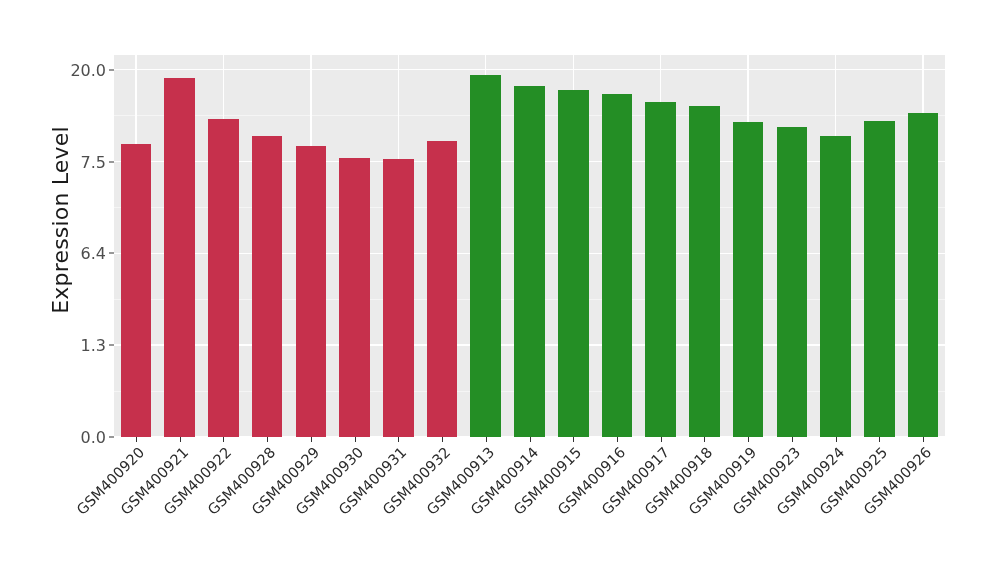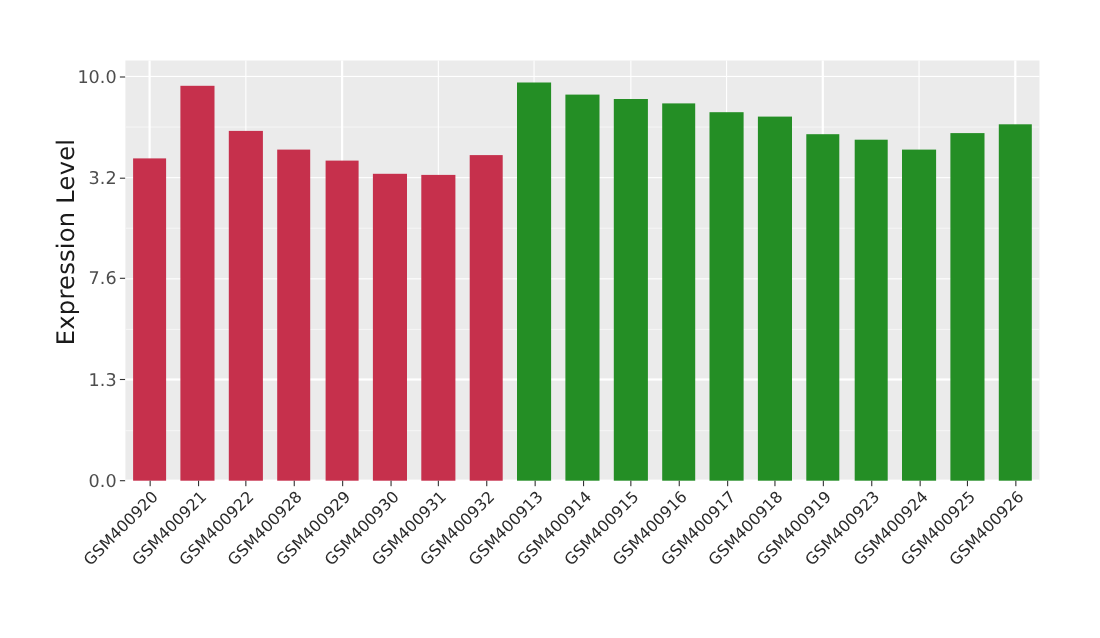--- a/index.html
+++ b/index.html
@@ -157,29 +157,29 @@
   <div id="y-ticks">
       <div class="y-tick" style="top: 382px;">
         <span class="y-tick-label">0.0</span>
         <span class="y-tick-mark"></span>
       </div>
       <div class="y-tick" style="top: 290.173px;">
         <span class="y-tick-label">1.3</span>
         <span class="y-tick-mark"></span>
       </div>
       <div class="y-tick" style="top: 198.346px;">
-        <span class="y-tick-label">7.6</span>
+        <span class="y-tick-label">6.4</span>
         <span class="y-tick-mark"></span>
       </div>
       <div class="y-tick" style="top: 106.519px;">
-        <span class="y-tick-label">3.2</span>
+        <span class="y-tick-label">7.5</span>
         <span class="y-tick-mark"></span>
       </div>
       <div class="y-tick" style="top: 14.6923px;">
-        <span class="y-tick-label">10.0</span>
+        <span class="y-tick-label">20.0</span>
         <span class="y-tick-mark"></span>
       </div>
     </div>
 
   <div id="plot-panel">
     <div id="grid-layer">
         <div class="gridline-major" style="top: 381.3px;"></div>
         <div class="gridline-major" style="top: 289.473px;"></div>
         <div class="gridline-major" style="top: 197.646px;"></div>
         <div class="gridline-major" style="top: 105.819px;"></div>

